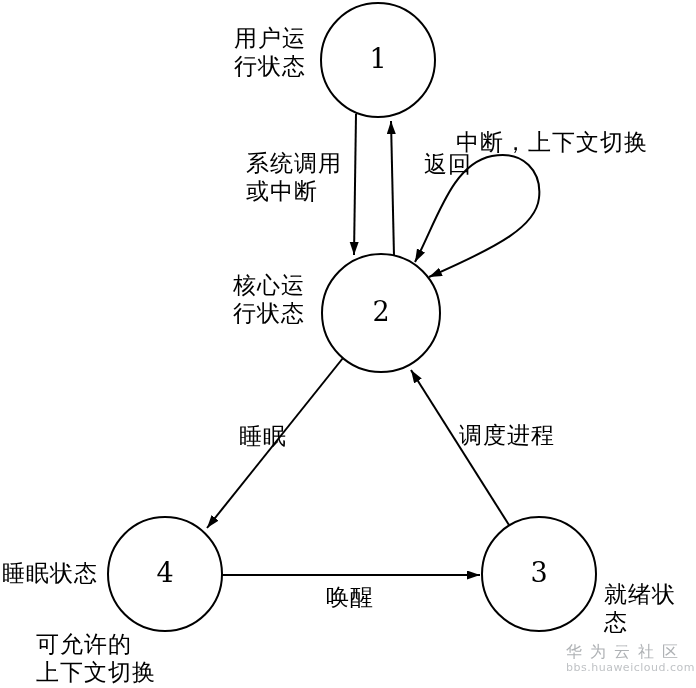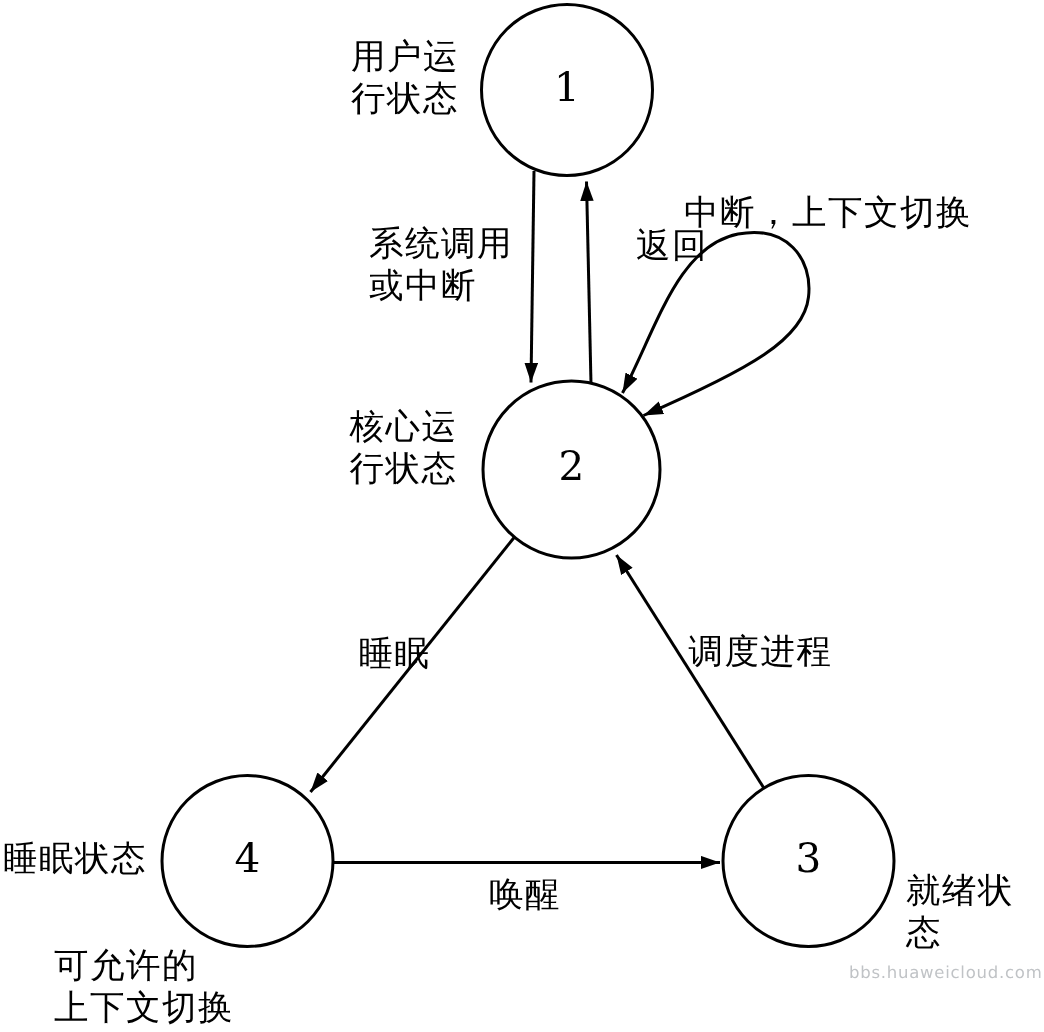--- a/index.html
+++ b/index.html
@@ -104,16 +104,17 @@
 
   <div class="lbl center" style="left:246px; top:149px; width:106px;">系统调用
 或中断</div>
   <div class="lbl" style="left:424px; top:150px;">返回</div>
   <div class="lbl" style="left:456px; top:128px;">中断，上下文切换</div>
   <div class="lbl" style="left:214px; top:422px;margin-left:25px;">睡眠</div>
   <div class="lbl" style="left:459px; top:421px;">调度进程</div>
   <div class="lbl" style="left:326px; top:583px;">唤醒</div>
 
   <div class="watermark">
+    <div class="wm-title">华为云社区</div>
     <div class="wm-url">bbs.huaweicloud.com</div>
   </div>
 
 </div>
 
 </body></html>

